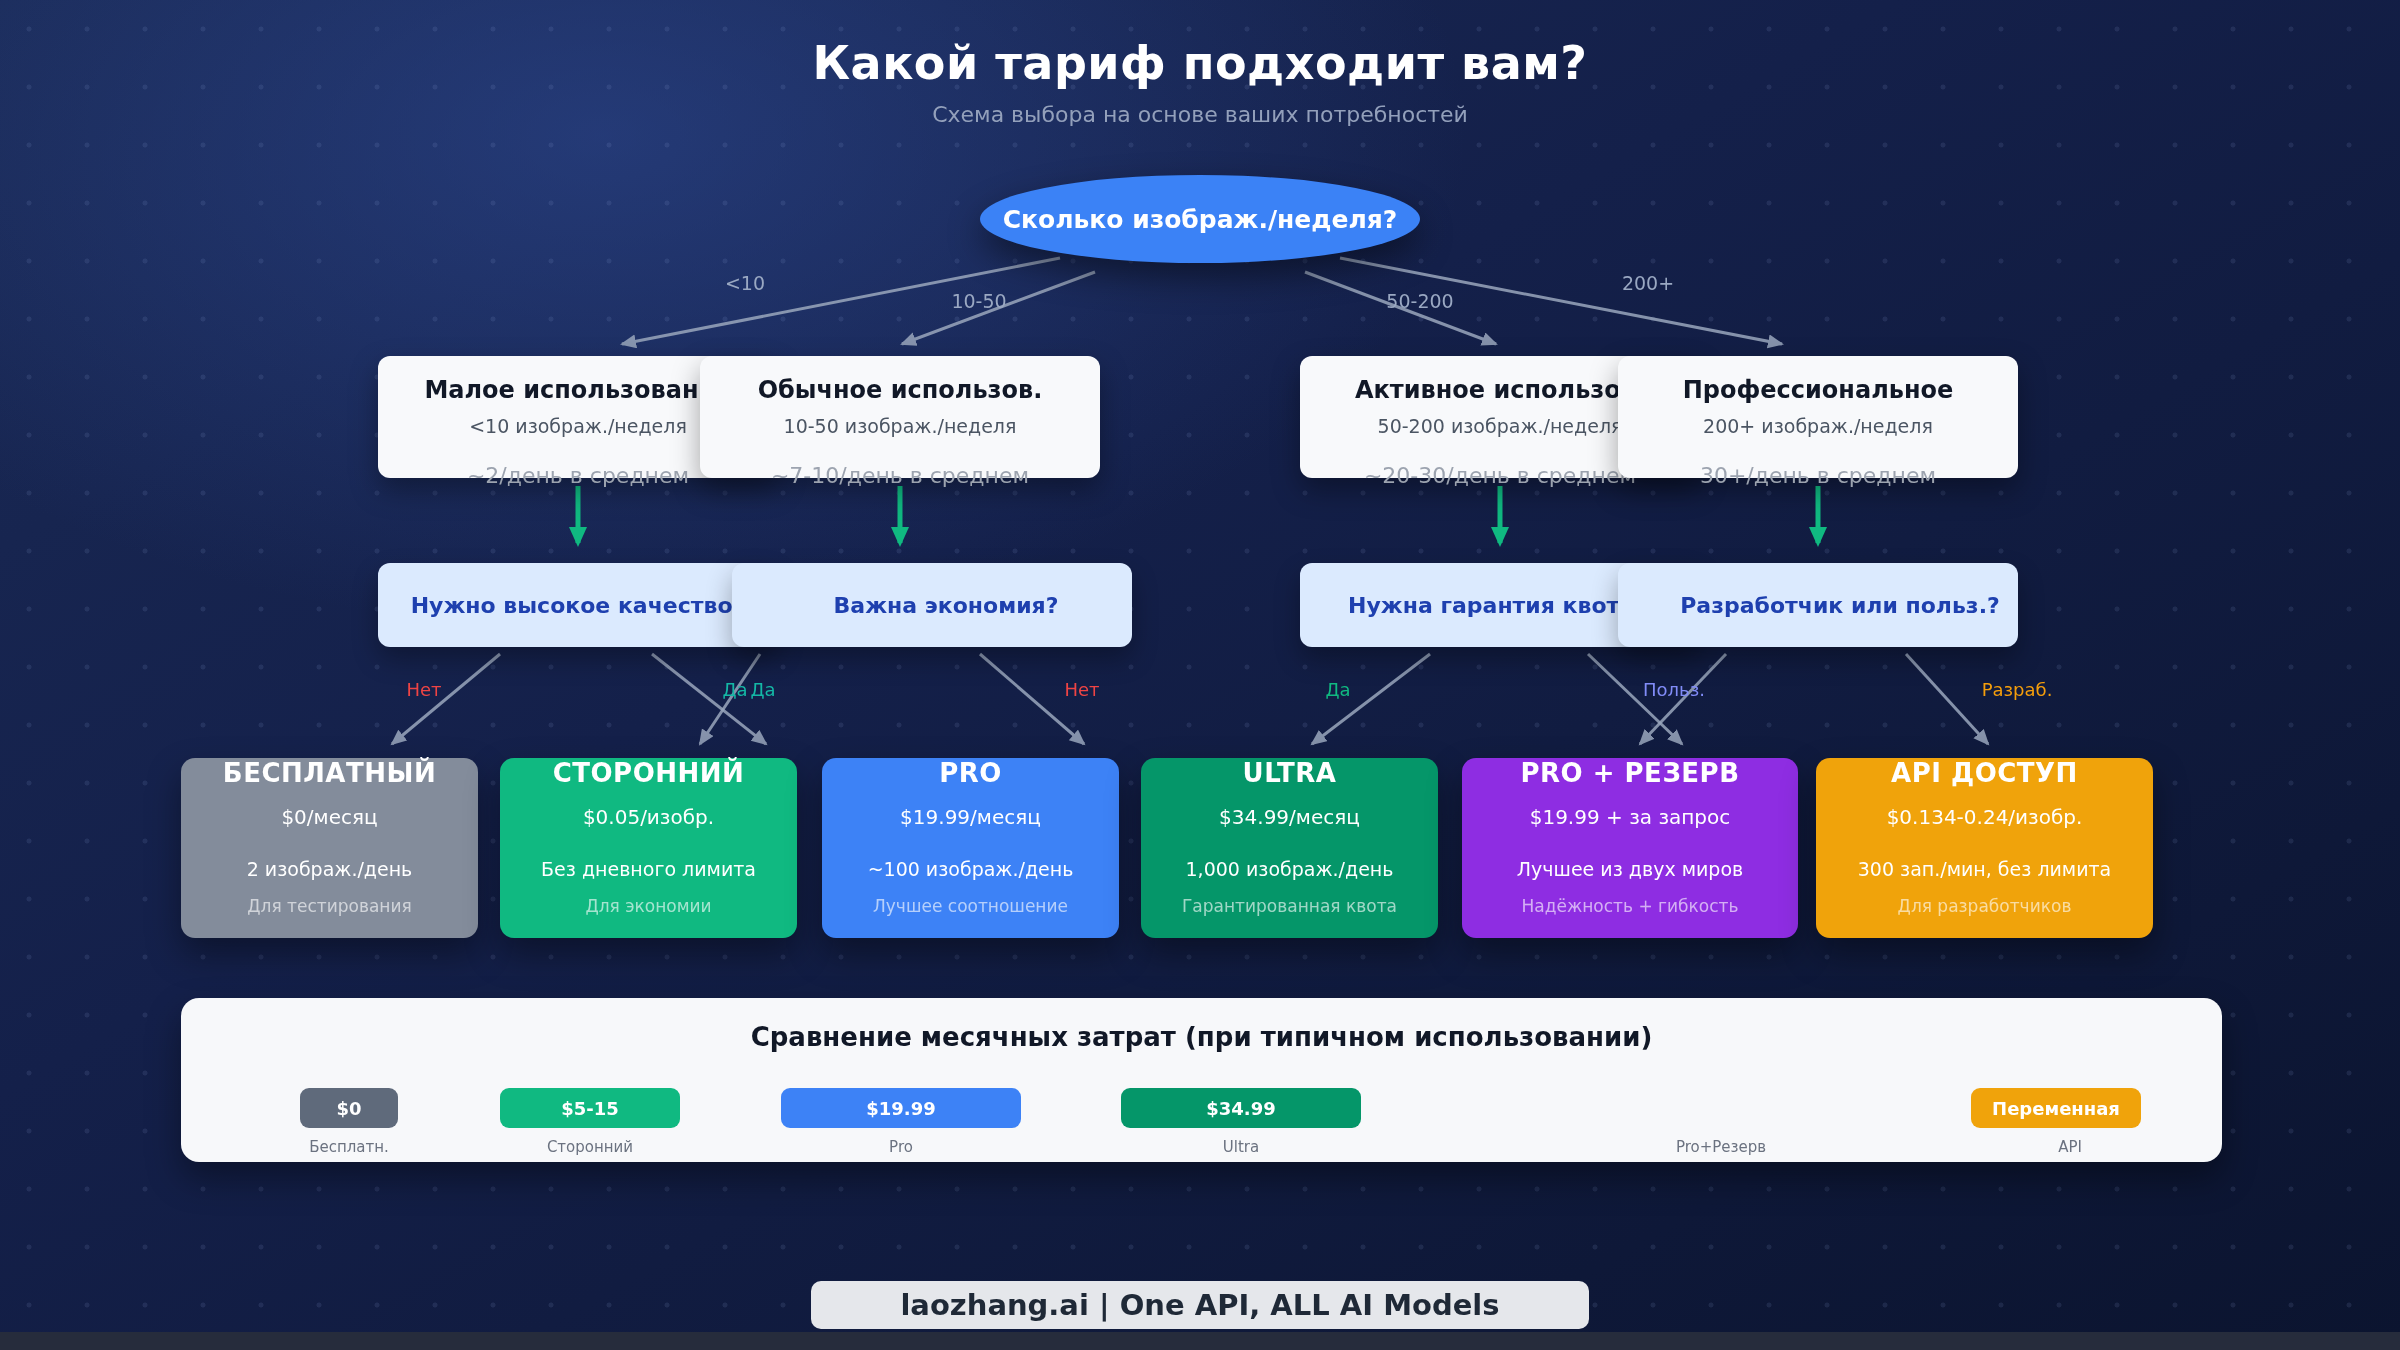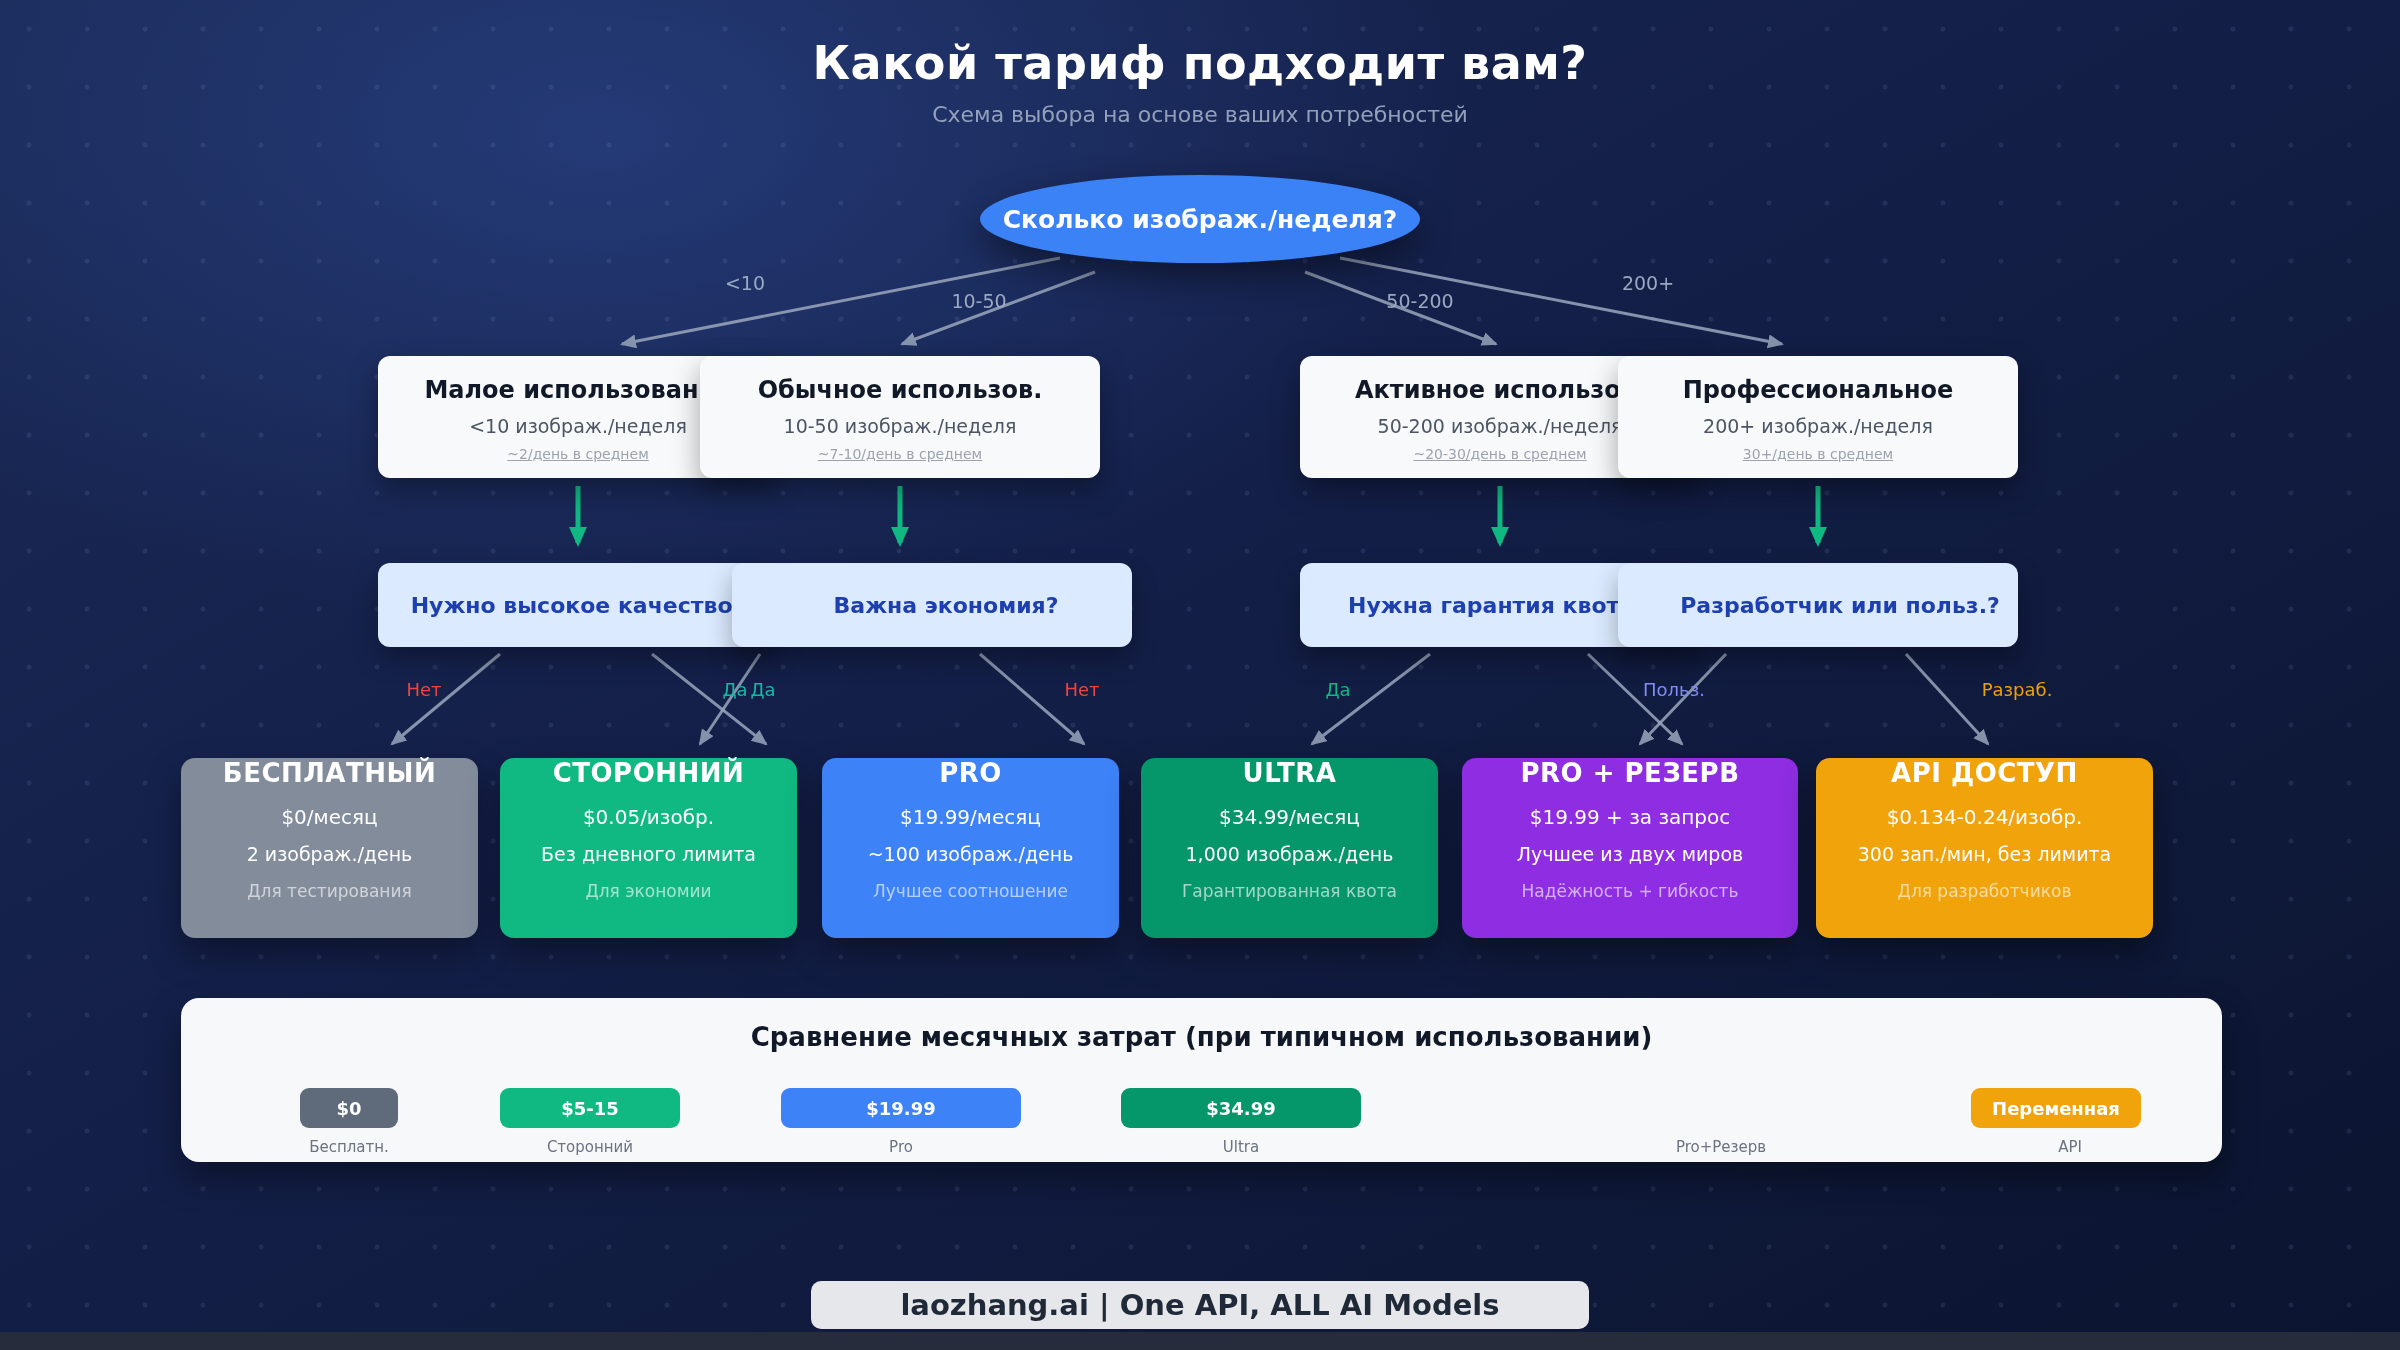--- a/index.html
+++ b/index.html
@@ -33,37 +33,37 @@
     box-shadow:0 14px 34px rgba(0,0,0,.45); }
 
   .vol-label { position:absolute; transform:translate(-50%,-50%);
     font-size:19px; color:#9aa8c2; }
 
   .usage-node { position:absolute; top:356px; width:400px; height:122px;
     background:#f8f9fb; border-radius:12px; text-align:center; padding-top:20px;
     box-shadow:0 12px 28px rgba(0,0,0,.35); }
   .usage-title { font-size:24px; font-weight:bold; color:#111827; white-space:nowrap; }
   .usage-range { margin-top:11px; font-size:19px; color:#4b5563; }
-  .usage-avg  { margin-top:9px;  font-size:14px; color:#9ca3af;text-decoration:underline; }
+  .usage-avg  { margin-top:26px;  font-size:22px; color:#9ca3af; }
 
   .q-node { position:absolute; top:563px; width:400px; height:84px;
     background:#dbeafe; border-radius:12px;
     display:flex; align-items:center; justify-content:center;
     font-size:22px; font-weight:bold; color:#1e40af; white-space:nowrap;
     box-shadow:0 12px 26px rgba(0,0,0,.3); }
 
   .answer-label { position:absolute; top:689px; transform:translate(-50%,-50%);
     font-size:18px; }
 
   .plan-card { position:absolute; top:758px; height:180px; border-radius:14px;
     text-align:center; color:#ffffff; 
     box-shadow:0 16px 34px rgba(0,0,0,.38); }
   .plan-name   { font-size:26px; font-weight:bold; letter-spacing:.5px; }
   .plan-price  { margin-top:17px; font-size:20px; }
-  .plan-detail { margin-top:14px; font-size:19px; }
+  .plan-detail { margin-top:29px; font-size:19px; }
   .plan-note   { margin-top:16px; font-size:17px; opacity:.62; }
 
   .compare-panel { position:absolute; left:181px; top:998px; width:2041px; height:164px;
     background:#f7f8fa; border-radius:18px; box-shadow:0 16px 34px rgba(0,0,0,.38); }
   .compare-title { position:absolute; top:24px; left:0; width:100%; text-align:center;
     font-size:26px; font-weight:bold; color:#111827; }
   .pill { position:absolute; top:90px; height:40px; border-radius:9px; color:#ffffff;
     font-size:18px; font-weight:bold; display:flex; align-items:center; justify-content:center; }
   .pill-label { position:absolute; top:140px; transform:translateX(-50%);
     font-size:15px; color:#6b7280; }

